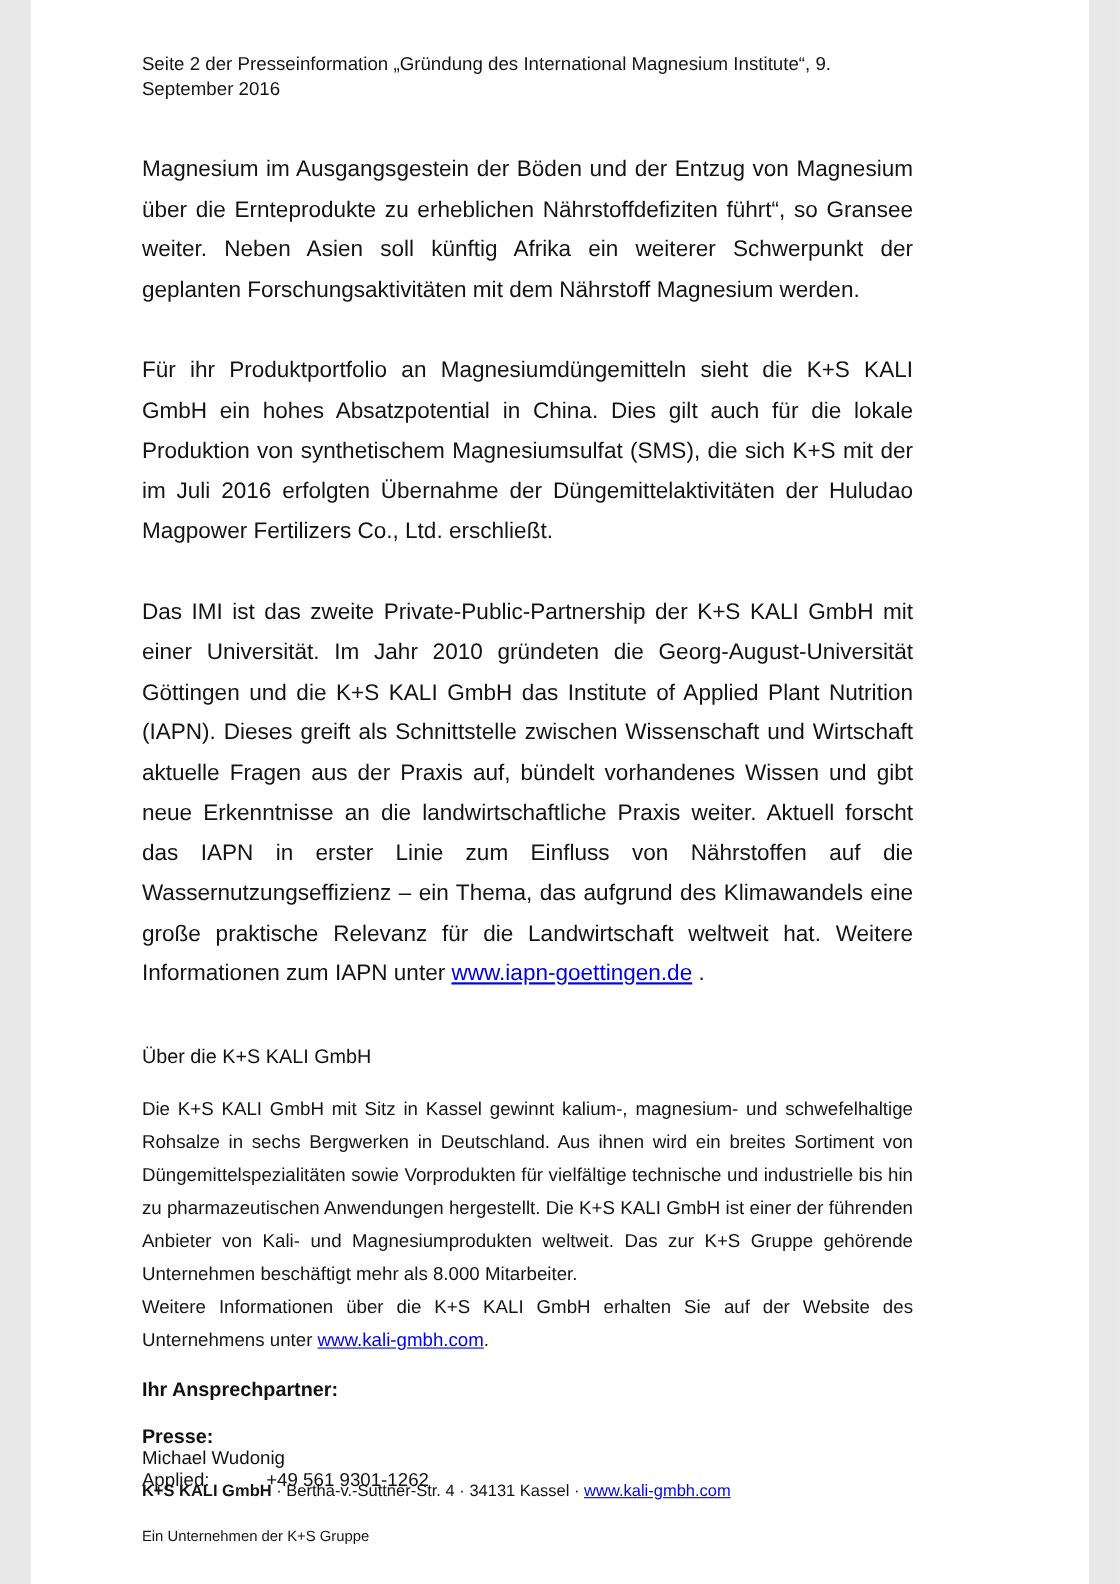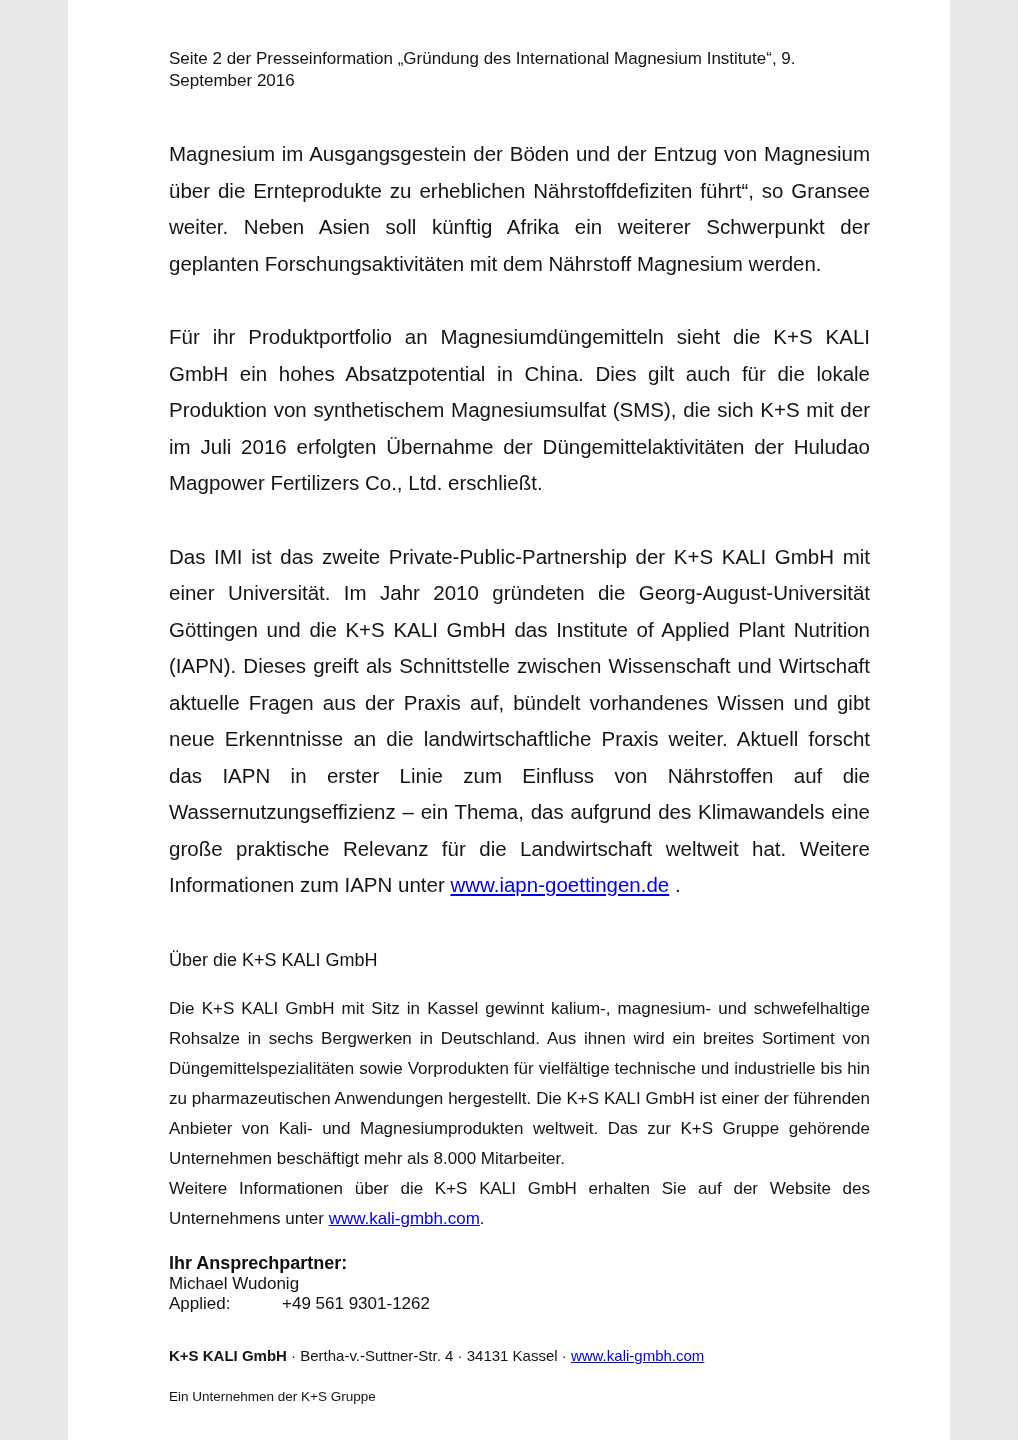--- a/index.html
+++ b/index.html
@@ -1,18 +1,18 @@
 <!DOCTYPE html>
 <html lang="de"><head>
 <meta charset="utf-8">
 <style>
   html,body { margin:0; padding:0; background:#e8e8e8; }
   .page {
     position: relative;
-    width: 882px;
+    width: 962px;
     height: 1440px;
     margin: 0 auto;
     background: #ffffff;
     font-family: "Liberation Sans", sans-serif;
     color: #111111;
     overflow: hidden;
   }
   .content {
     position: absolute;
     left: 101px;
@@ -109,20 +109,21 @@
     <p class="body-para p3"><span>Das IMI ist das zweite Private-Public-Partnership der K+S KALI GmbH mit einer Universität. Im Jahr 2010 gründeten die Georg-August-Universität Göttingen und die K+S KALI GmbH das Institute of Applied Plant Nutrition (IAPN). Dieses greift als Schnittstelle zwischen Wissenschaft und Wirtschaft aktuelle Fragen aus der Praxis auf, bündelt vorhandenes Wissen und gibt neue Erkenntnisse an die landwirtschaftliche Praxis weiter. Aktuell forscht das IAPN in erster Linie zum Einfluss von Nährstoffen auf die Wassernutzungseffizienz – ein Thema, das aufgrund des Klimawandels eine große praktische Relevanz für die Landwirtschaft weltweit hat. Weitere Informationen zum IAPN unter </span><a class="link">www.iapn-goettingen.de</a><span> .</span></p>
 
     <div class="about-heading">Über die K+S KALI GmbH</div>
 
     <p class="about-para about-p1">Die K+S KALI GmbH mit Sitz in Kassel gewinnt kalium-, magnesium- und schwefelhaltige Rohsalze in sechs Bergwerken in Deutschland. Aus ihnen wird ein breites Sortiment von Düngemittelspezialitäten sowie Vorprodukten für vielfältige technische und industrielle bis hin zu pharmazeutischen Anwendungen hergestellt. Die K+S KALI GmbH ist einer der führenden Anbieter von Kali- und Magnesiumprodukten weltweit. Das zur K+S Gruppe gehörende Unternehmen beschäftigt mehr als 8.000 Mitarbeiter.</p>
 
     <p class="about-para"><span>Weitere Informationen über die K+S KALI GmbH erhalten Sie auf der Website des Unternehmens unter </span><a class="link">www.kali-gmbh.com</a><span>.</span></p>
 
     <div class="contact-heading">Ihr Ansprechpartner:</div>
 
+    <div class="press-label">Presse:</div>
 
     <p class="contact-line">Michael Wudonig</p>
 
     <p class="contact-line"><span class="phone-label">Applied:</span><span>+49 561 9301-1262</span></p>
 
 
   </div>
 
   <div class="footer-line"><span class="footer-company">K+S KALI GmbH</span><span> · Bertha-v.-Suttner-Str. 4 · 34131 Kassel · </span><a class="link">www.kali-gmbh.com</a></div>
 

